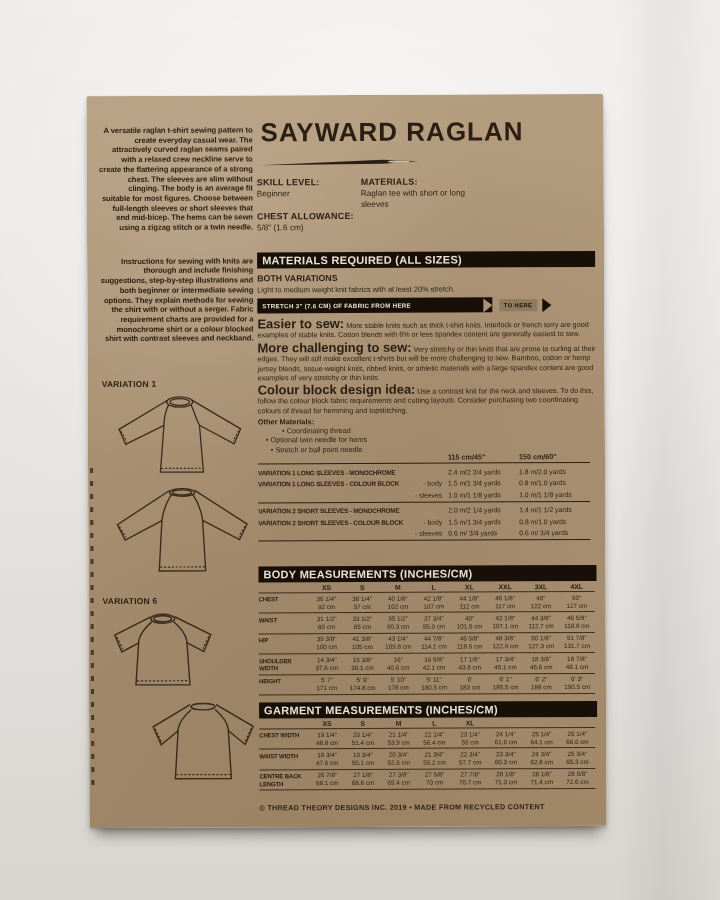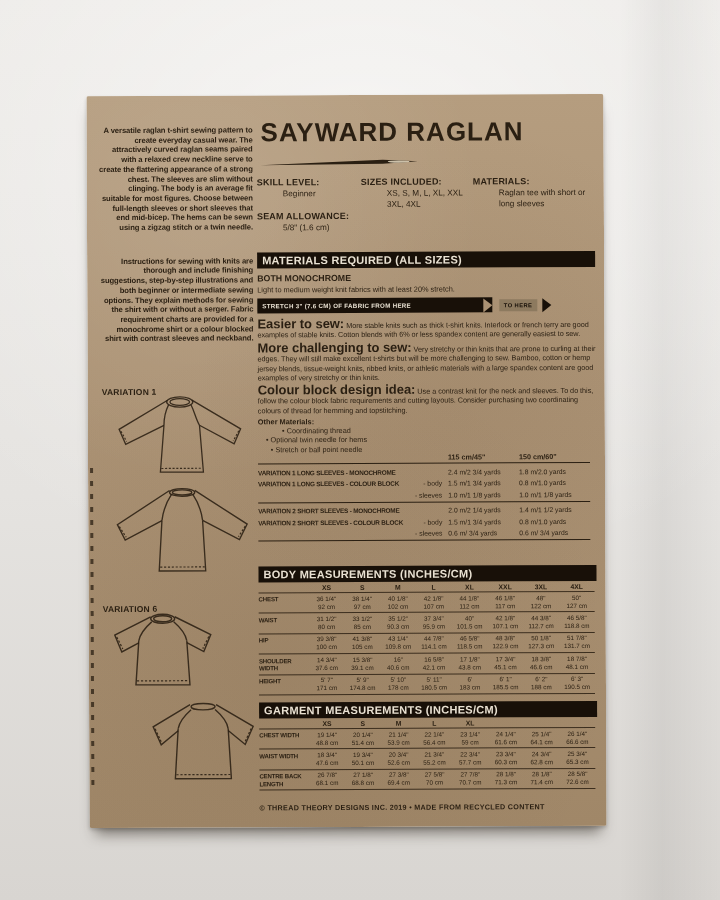--- a/index.html
+++ b/index.html
@@ -26,36 +26,36 @@
     box-shadow:0 12px 14px -6px rgba(45,38,30,.55), 0 2px 4px rgba(0,0,0,.18);
   }
   .serration{position:absolute;left:2px;top:372px;width:3px;height:322px;opacity:.75;
     background:repeating-linear-gradient(180deg, var(--ink) 0 5px, transparent 5px 13px);}
   .col-left{position:absolute;left:12px;top:0;width:154px;height:100%;}
   .col-right{position:absolute;left:170px;top:0;width:338px;height:100%;}
 
   .desc{font-size:7.7px;line-height:9.7px;text-align:right;font-weight:700;letter-spacing:-0.1px;}
   .desc.p1{margin-top:30px;}
   .desc.p2{margin-top:24px;}
-  .varlabel{position:absolute;left:2px;font-size:8.5px;font-weight:700;letter-spacing:.2px;margin-top:8px;}
+  .varlabel{position:absolute;left:2px;font-size:8.5px;font-weight:700;letter-spacing:.2px;}
   .v1{top:283px;} .v2{top:500px;}
   .shirt{position:absolute;}
   .shirt svg{width:100%;height:100%;}
   .shirt path,.shirt ellipse{fill:none;stroke:var(--ink);stroke-width:1.4;opacity:.88;}
   .shirt .dash{stroke-dasharray:2.2 1.8;stroke-width:1.2;}
   .ls-front{left:5px;top:296px;width:150px;height:86px;}
   .ls-back{left:7px;top:388px;width:150px;height:92px;}
   .ss-front{left:6px;top:513px;width:112px;height:80px;}
   .ss-back{left:46px;top:602px;width:112px;height:86px;}
 
   h1{position:absolute;top:22px;left:4px;font-size:26px;font-weight:700;letter-spacing:1px;white-space:nowrap;}
   .needle{position:absolute;top:59px;left:4px;width:160px;height:10px;}
   .info{position:absolute;top:82px;left:0;width:338px;display:grid;grid-template-columns:104px 112px 122px;}
   .lbl{font-size:9px;font-weight:700;letter-spacing:.2px;}
-  .val{font-size:8.2px;line-height:10.5px;margin-top:2px;margin-left:26px;}
+  .val{font-size:8.2px;line-height:10.5px;margin-top:2px;}
   .seam{margin-top:11px;}
   .bar{position:absolute;left:0;width:338px;height:16px;background:var(--bar);color:var(--bar-text);
     font-size:11px;font-weight:700;letter-spacing:.3px;line-height:16px;padding:0 5px;white-space:nowrap;}
   .bar-materials{top:157px;} .bar-body{top:471px;} .bar-garment{top:607px;}
   .subhead{position:absolute;top:178px;left:0;font-size:8.8px;font-weight:700;}
   .intro{position:absolute;top:190px;left:0;font-size:7.4px;}
   .gauge{position:absolute;top:203px;left:0;width:294px;height:15px;display:flex;align-items:center;}
   .gauge-bar{flex:1;height:15px;background:var(--bar);color:var(--bar-text);display:flex;align-items:center;
     font-size:6.2px;font-weight:700;letter-spacing:.3px;padding-left:5px;}
   .gauge-bar .tri-kraft{margin-left:auto;width:0;height:0;border-top:7.5px solid transparent;
@@ -172,37 +172,32 @@
           <polygon points="0,7 122,1.8 157,3.6 122,5.8" fill="#2a1f12"></polygon>
           <ellipse cx="138" cy="3.8" rx="11" ry="1.1" fill="#cbc0a9"></ellipse>
         </svg>
       </div>
 
       <div class="info">
         <div>
           <div class="lbl">SKILL LEVEL:</div>
           <div class="val">Beginner</div>
           <div class="seam">
-            <div class="lbl">SEAM ALLOWANCE:</div>
+            <div class="lbl">CHEST ALLOWANCE:</div>
             <div class="val">5/8" (1.6 cm)</div>
           </div>
-        </div>
-        <div>
-          <div class="lbl">SIZES INCLUDED:</div>
-          <div class="val">XS, S, M, L, XL, XXL</div>
-          <div class="val" style="margin-top:0">3XL, 4XL</div>
         </div>
         <div>
           <div class="lbl">MATERIALS:</div>
           <div class="val">Raglan tee with short or long sleeves</div>
         </div>
       </div>
 
       <div class="bar bar-materials">MATERIALS REQUIRED (ALL SIZES)</div>
-      <div class="subhead">BOTH MONOCHROME</div>
+      <div class="subhead">BOTH VARIATIONS</div>
       <div class="intro">Light to medium weight knit fabrics with at least 20% stretch.</div>
 
       <div class="gauge">
         <div class="gauge-bar">
           <span>STRETCH 3" (7.6 CM) OF FABRIC FROM HERE</span>
           <span class="tri-kraft"></span>
         </div>
         <div class="tohere">TO HERE</div>
         <div class="tri-ink"></div>
       </div>

